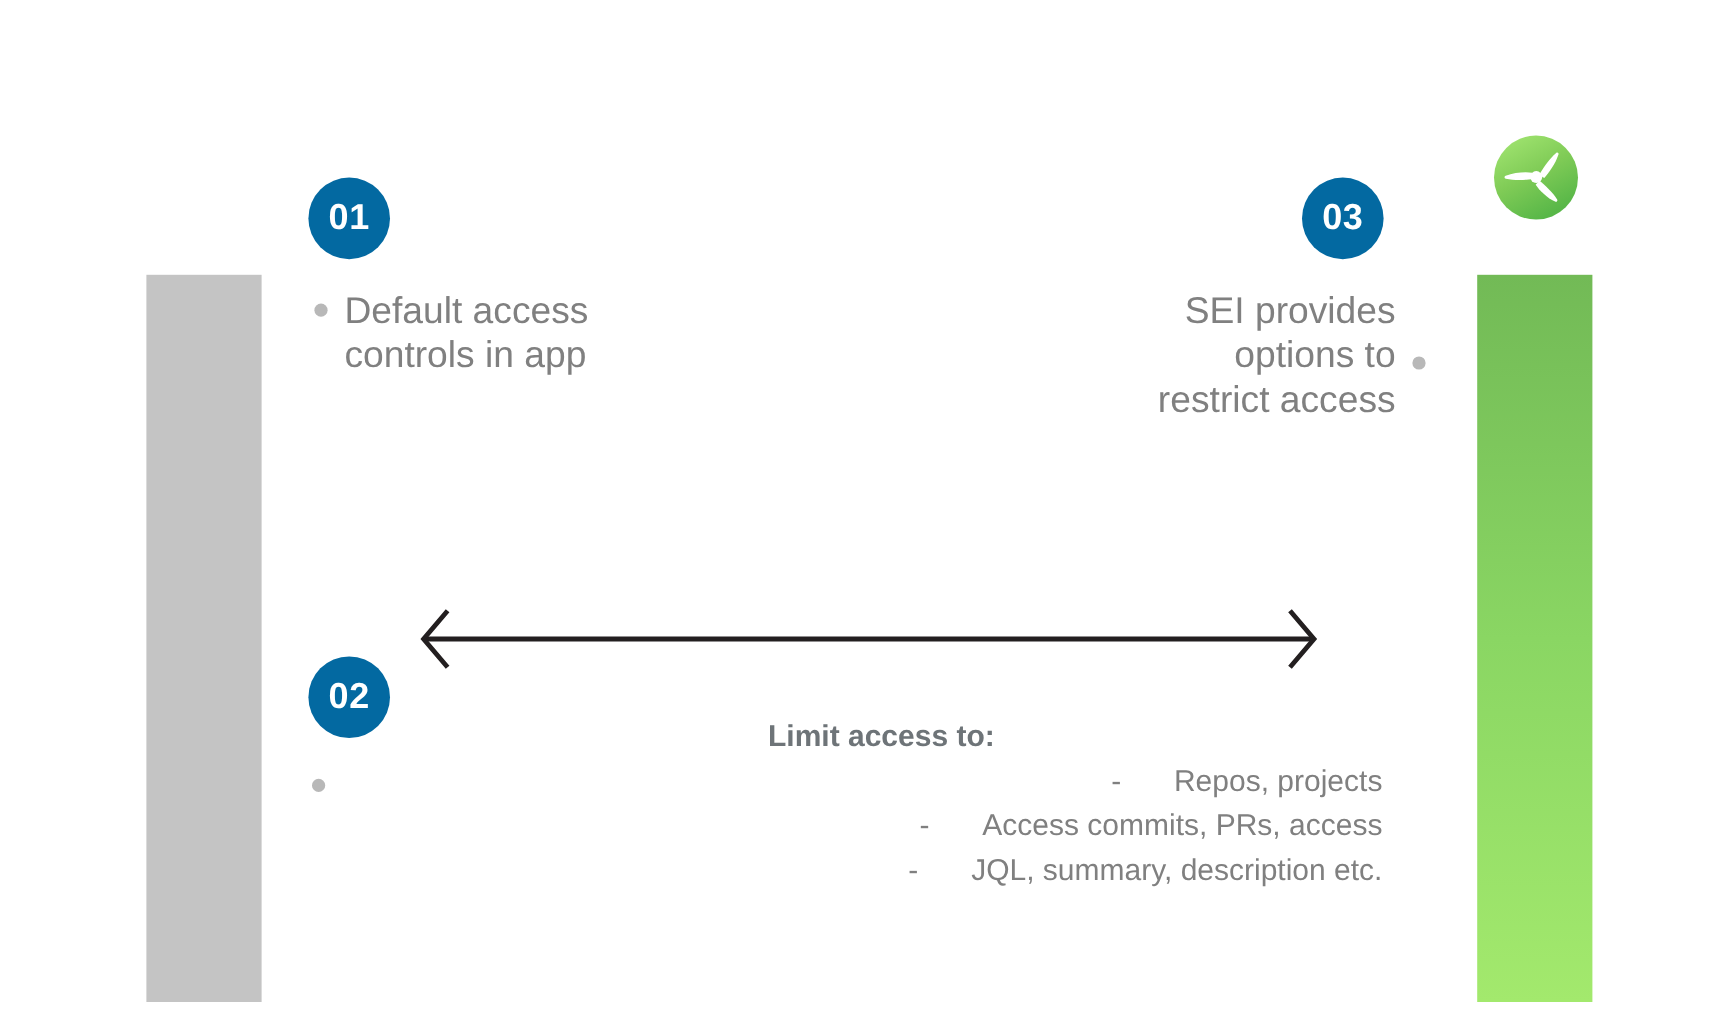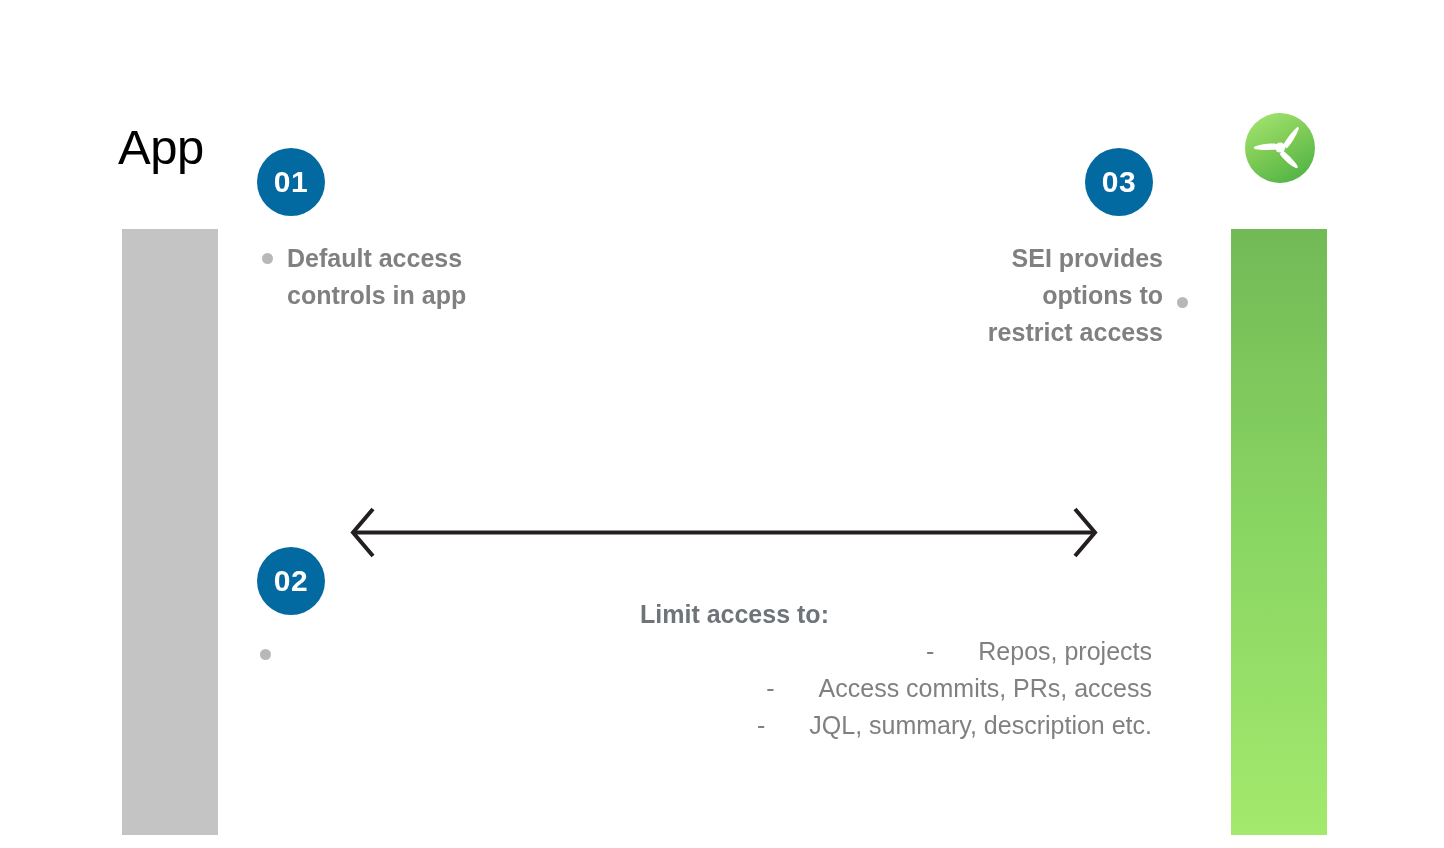--- a/index.html
+++ b/index.html
@@ -70,24 +70,24 @@
     padding-bottom: 1px;
   }
   .badge-01 { left: 257px;  top: 148px; }
   .badge-03 { left: 1085px; top: 148px; }
   .badge-02 { left: 257px;  top: 547px; }
 
   
   .bullet-block {
     position: absolute;
     display: flex;
-    font-size: 25px;
+    font-size: 31px;
     line-height: 37px;
     color: #808080;
-    font-weight: 700;
+    font-weight: 400;
   }
   .bullet-dot {
     width: 11px;
     height: 11px;
     border-radius: 50%;
     background: #b8b8b8;
     flex: 0 0 auto;
     margin-top: 13px;
   }
   .bullet-text { white-space: pre-line; }
@@ -128,21 +128,20 @@
     align-items: baseline;
   }
   .limit-dash { margin-right: 44px; }
   .limit-item { white-space: nowrap; }
 </style>
 </head>
 <body>
 
 <div id="slide">
 
-  <div class="page-title">App</div>
 
   <div class="bar bar-left"></div>
 
   <div class="bar bar-right"></div>
 
   <div class="logo-mark">
     <svg viewBox="0 0 72 72" xmlns="http://www.w3.org/2000/svg">
       <defs>
         <linearGradient id="logoGrad" x1="0" y1="0" x2="0.55" y2="1">
           <stop offset="0%" stop-color="#a6e874"></stop>

